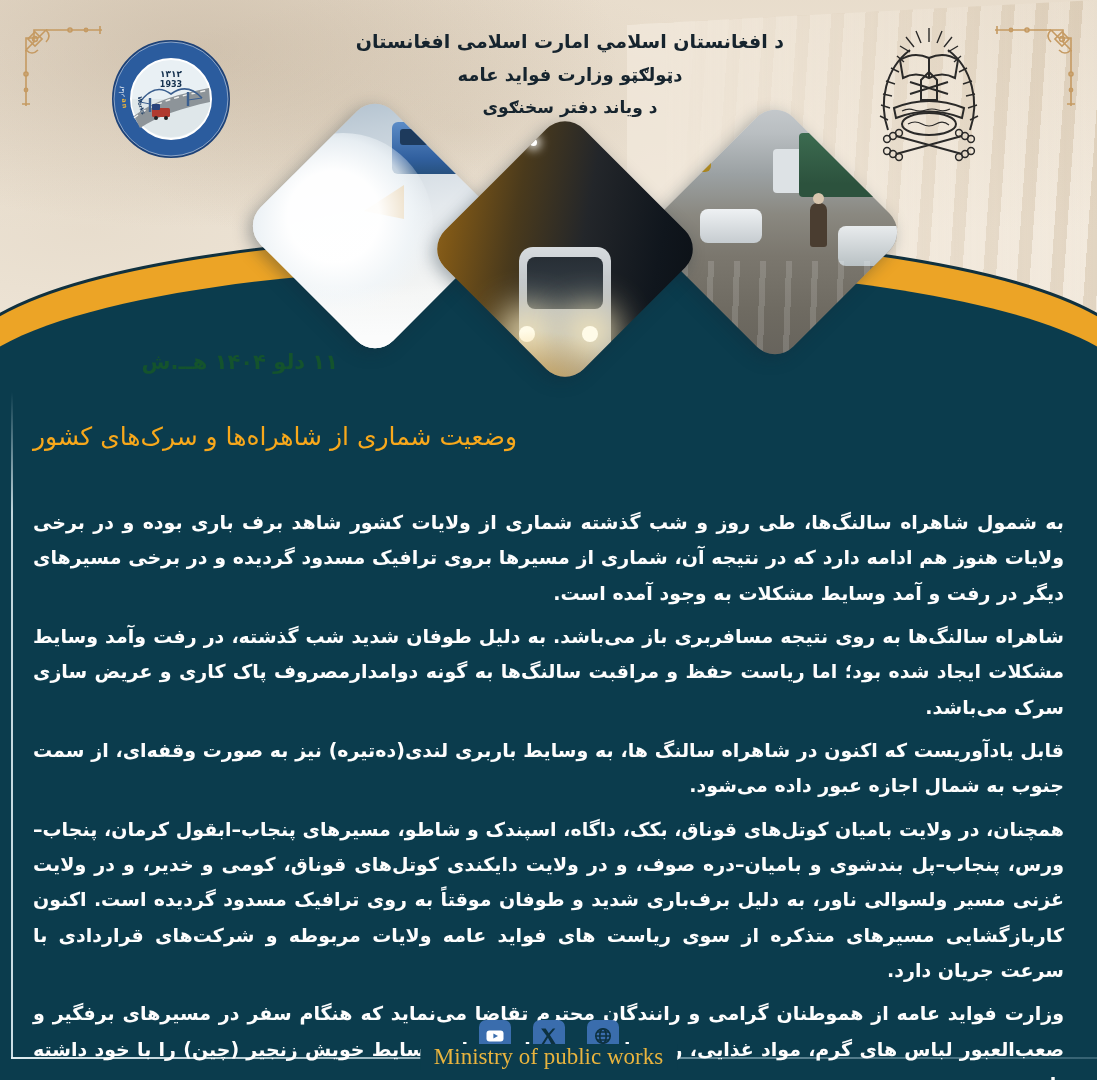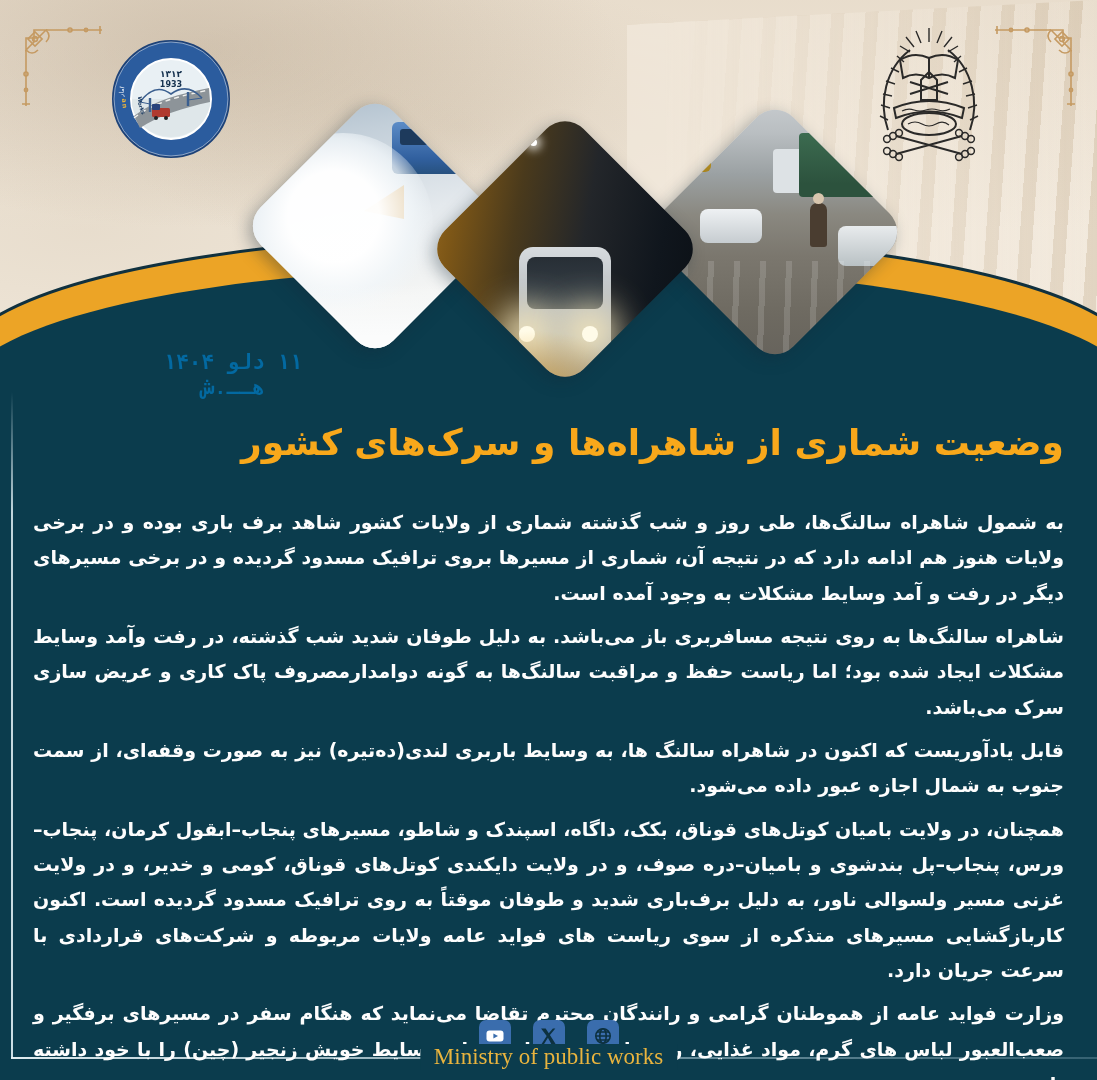--- a/index.html
+++ b/index.html
@@ -68,22 +68,22 @@
   .rd-truck:after{content:"";position:absolute;left:-26px;top:16px;width:26px;height:44px;background:#dde2e5;border-radius:4px 0 0 4px;}
   .rd-loader{position:absolute;left:6%;top:14%;width:64px;height:44px;background:linear-gradient(180deg,#cfa62e,#a8841f);border-radius:6px;}
   .rd-car-w{position:absolute;left:24%;top:42%;width:62px;height:34px;background:linear-gradient(180deg,#eef1f3,#c6ccd0);border-radius:8px;}
   .rd-car-t{position:absolute;right:4%;top:48%;width:70px;height:40px;background:linear-gradient(180deg,#e8ebed,#b9c1c4);border-radius:8px;}
   .rd-person{position:absolute;right:32%;top:40%;width:17px;height:44px;background:#4a3d30;border-radius:7px 7px 3px 3px;}
   .rd-person:before{content:"";position:absolute;left:3px;top:-10px;width:11px;height:11px;border-radius:50%;background:#d8c6ae;}
   .rd-wet{position:absolute;left:0;bottom:0;width:100%;height:40%;
     background:repeating-linear-gradient(92deg, rgba(255,255,255,.14) 0 6px, rgba(255,255,255,0) 6px 26px);}
 
   
-  .date-line{position:absolute;left:128px;top:350px;width:210px;z-index:8;color:#0369a1;font-weight:bold;font-size:21px;text-align:center;font-family:Liberation Mono, monospace;}
-  .main-title{position:absolute;left:33px;right:33px;top:422px;z-index:8;text-align:right;font-weight:bold;font-size:36px;color:#f8a81b;}
+  .date-line{position:absolute;left:128px;top:350px;width:210px;z-index:8;color:#14532d;font-weight:bold;font-size:21px;text-align:right;}
+  .main-title{position:absolute;left:33px;right:33px;top:422px;z-index:8;text-align:left;font-weight:normal;font-size:25px;color:#f8a81b;}
   .body-text{position:absolute;left:33px;right:33px;top:501px;z-index:8;color:#fdfdfd;font-weight:bold;font-size:19px;line-height:1.86;text-align:justify;}
   .body-text p{margin:4px 0 8px 0;}
 
   
   .frame-v{position:absolute;left:11px;top:392px;width:2px;height:666px;z-index:5;
     background:linear-gradient(to bottom, rgba(225,240,245,0), rgba(225,240,245,.85) 18%, rgba(225,240,245,.9));}
   .frame-h{position:absolute;left:11px;top:1057px;right:0;height:2px;z-index:5;
     background:linear-gradient(to right, rgba(235,245,248,.95), rgba(200,225,235,.55) 55%, rgba(180,210,225,.25));}
 
   
@@ -122,20 +122,25 @@
       <circle cx="23" cy="23" r="2.4"></circle>
       <path d="M34 14 q6 6 0 12 M14 34 q6 6 12 0"></path>
       <path d="M88 10 v8 M10 88 h8"></path>
       <circle cx="14" cy="58" r="2"></circle>
         <circle cx="58" cy="14" r="2"></circle>
       <circle cx="14" cy="74" r="1.6"></circle>
         <circle cx="74" cy="14" r="1.6"></circle>
     </g>
   </svg>
 
+  <div class="hdr">
+    <div class="l1">د افغانستان اسلامي امارت اسلامی افغانستان</div>
+    <div class="l2">دټولګټو وزارت فواید عامه</div>
+    <div class="l3">د ویاند دفتر سخنګوی</div>
+  </div>
 
   <svg class="logo-mopw" viewBox="0 0 122 122">
     <circle cx="61" cy="61" r="58" fill="#2b5c9e" stroke="#1d4278" stroke-width="2"></circle>
     <circle cx="61" cy="61" r="57" fill="none" stroke="#ffffff" stroke-width="0.8" opacity=".6"></circle>
     <circle cx="61" cy="61" r="40" fill="#e9f0f4" stroke="#ffffff" stroke-width="2"></circle>
     <path d="M22 68 a40 40 0 0 0 78 0 L100 61 L22 61 Z" fill="#dfe7ea"></path>
     <path d="M24 78 C44 62 70 56 99 50 L100 64 C72 70 48 78 30 90 Z" fill="#8d9499"></path>
     <path d="M24 80 C44 64 70 58 99 52" fill="none" stroke="#f2f2ef" stroke-width="1.4" stroke-dasharray="5 4"></path>
     <path d="M30 64 Q45 44 61 56 Q77 44 92 60" fill="none" stroke="#3b5f8f" stroke-width="1.6"></path>
     <path d="M40 60 V74 M78 54 V68" stroke="#3b5f8f" stroke-width="2.4"></path>

